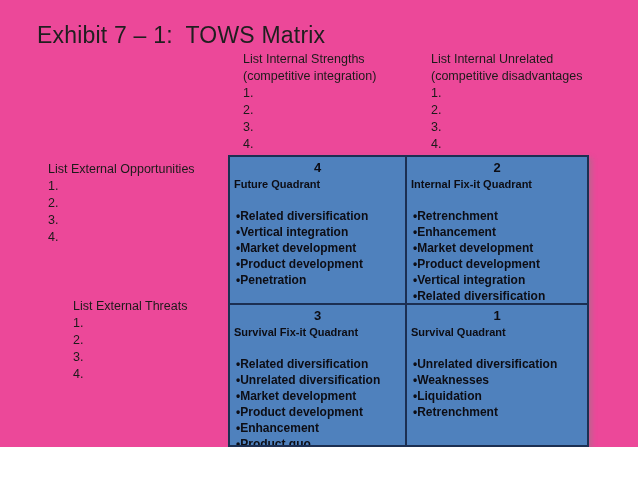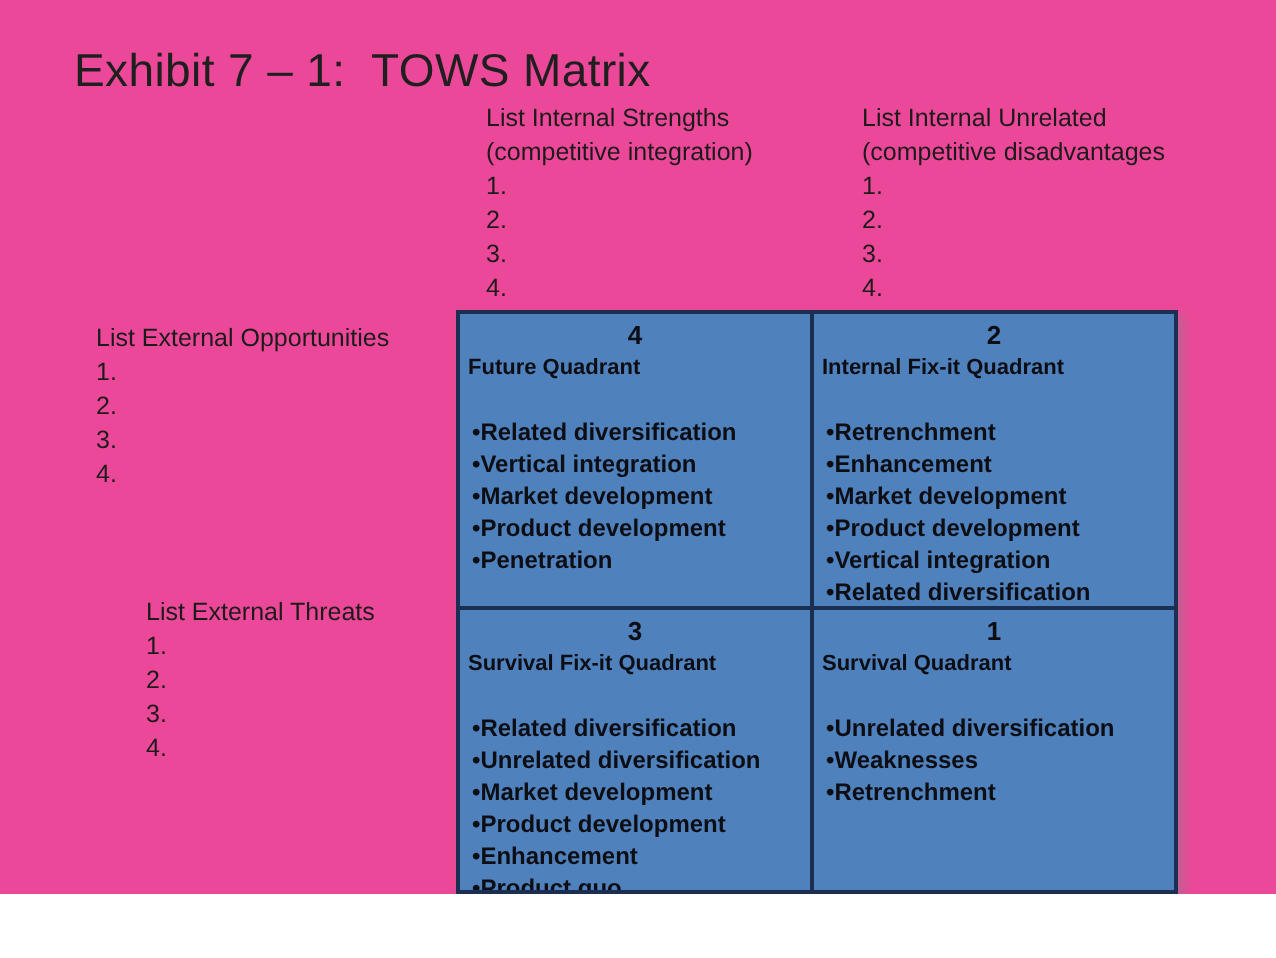--- a/index.html
+++ b/index.html
@@ -157,18 +157,19 @@
         <li><span class="blt">•</span><span>Product quo</span></li>
       </ul>
     </div>
 
     <div class="quadrant q-botright">
       <div class="q-number">1</div>
       <div class="q-title">Survival Quadrant</div>
       <ul class="q-list">
         <li><span class="blt">•</span><span>Unrelated diversification</span></li>
         <li><span class="blt">•</span><span>Weaknesses</span></li>
+        <li><span class="blt">•</span><span>Liquidation</span></li>
         <li><span class="blt">•</span><span>Retrenchment</span></li>
       </ul>
     </div>
 
   </div>
 </div>
 
 </body></html>

